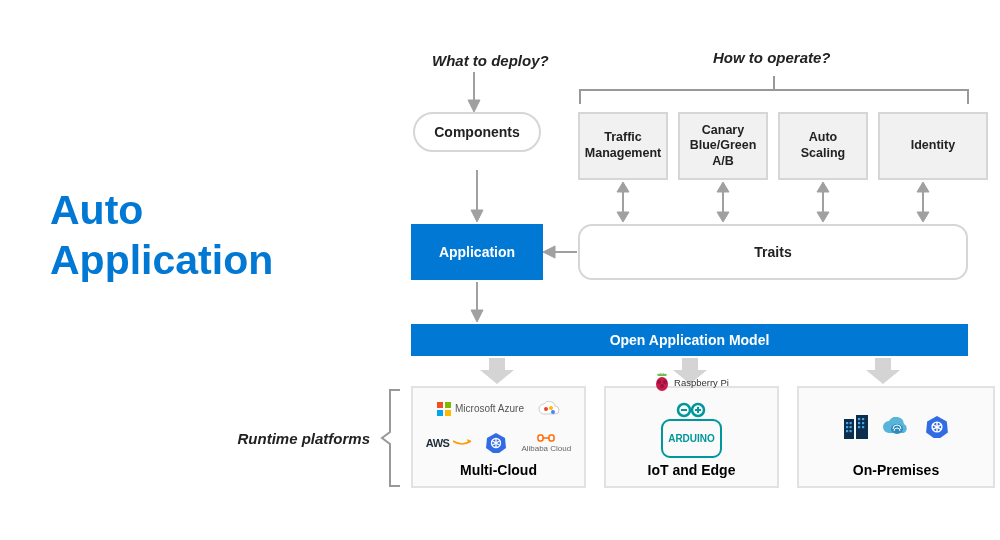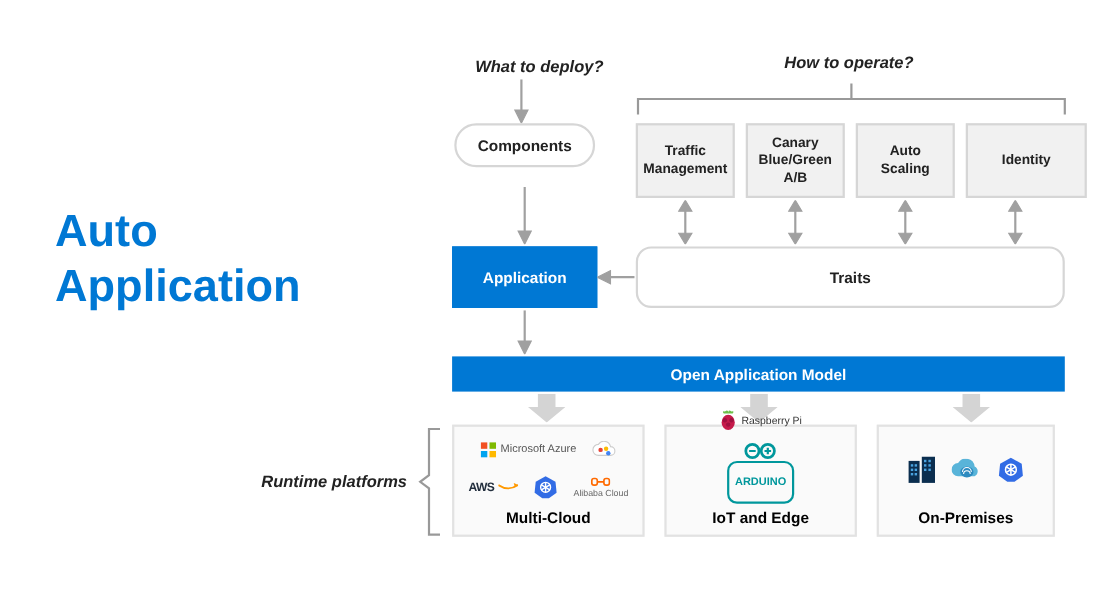--- a/index.html
+++ b/index.html
@@ -282,21 +282,21 @@
           <line x1="5" y1="8" x2="11" y2="8" stroke="#00979c" stroke-width="2"></line>
           <line x1="19" y1="8" x2="25" y2="8" stroke="#00979c" stroke-width="2"></line>
           <line x1="22" y1="5" x2="22" y2="11" stroke="#00979c" stroke-width="2"></line>
         </svg>
       <span class="badge">ARDUINO</span>
     </span>
   </div>
   <span>IoT and Edge</span>
 </div>
 
-<div class="platform" style="left:797px; top:386px; width:162px; height:102px;">
+<div class="platform" style="left:797px; top:386px; width:198px; height:102px;">
   <div class="icons" style="gap:14px;">
     <span class="ic">
       <svg width="26" height="24" viewBox="0 0 26 24">
           <rect x="1" y="4" width="10" height="20" fill="#0b2e4f"></rect>
           <rect x="13" y="0" width="12" height="24" fill="#0b2e4f"></rect>
           <g fill="#4aa3e0">
             <rect x="3" y="7" width="2.2" height="2.2"></rect>
             <rect x="6.5" y="7" width="2.2" height="2.2"></rect>
             <rect x="3" y="11" width="2.2" height="2.2"></rect>
             <rect x="6.5" y="11" width="2.2" height="2.2"></rect>

